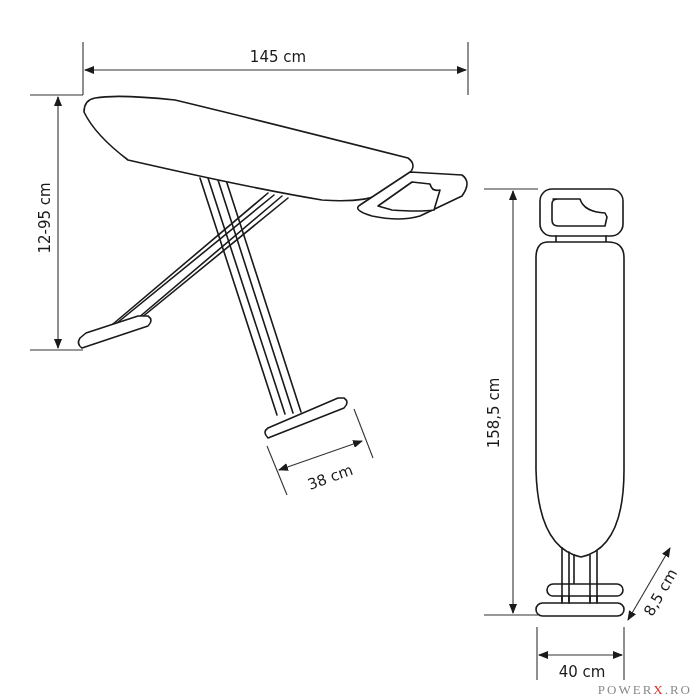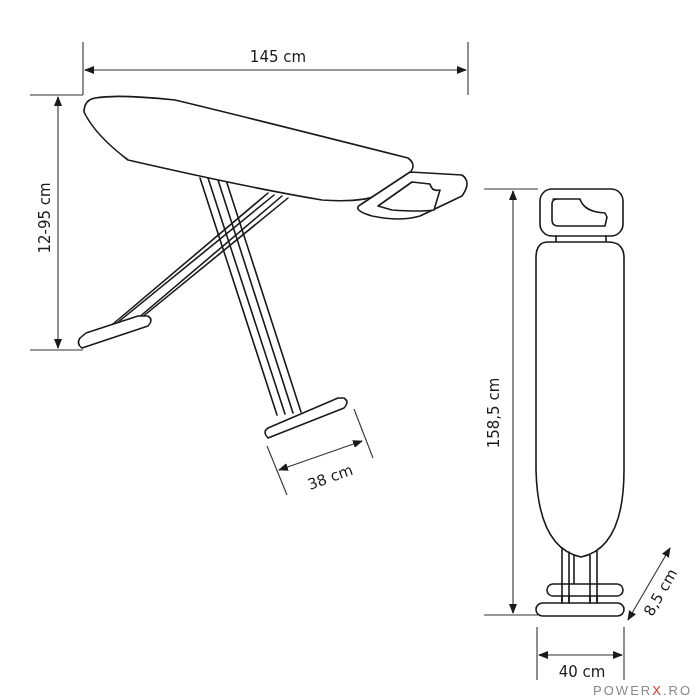--- a/index.html
+++ b/index.html
@@ -4,21 +4,21 @@
   <style>
     html, body { margin: 0; padding: 0; background: #ffffff; }
     body { width: 700px; height: 700px; position: relative; overflow: hidden;
            font-family: "DejaVu Sans", "Liberation Sans", sans-serif; }
     #diagram { position: absolute; left: 0; top: 0; width: 700px; height: 700px; }
     .ln { stroke: #1a1a1a; stroke-width: 1.6; fill: #ffffff; stroke-linejoin: round; stroke-linecap: round; }
     .dim { stroke: #333333; stroke-width: 1.1; fill: none; }
     .arrow { fill: #1a1a1a; }
     .lbl { font-size: 15px; fill: #1a1a1a; font-family: "DejaVu Sans", sans-serif; }
     .wm { position: absolute; right: 8px; bottom: 2px; font-size: 13px; letter-spacing: 2px;
-          color: #8a8a8a; font-family: Liberation Sans, sans-serif; }
+          color: #8a8a8a; font-family: Liberation Serif, serif; }
     .wm .x { color: #d9302a; }
   </style>
 </head>
 <body>
 
 <svg id="diagram" viewBox="0 0 700 700" xmlns="http://www.w3.org/2000/svg">
   <defs>
     <marker id="ah" markerWidth="10" markerHeight="8" refX="9" refY="4" orient="auto-start-reverse" markerUnits="userSpaceOnUse">
       <path d="M0,0 L10,4 L0,8 Z" class="arrow"></path>
     </marker>

